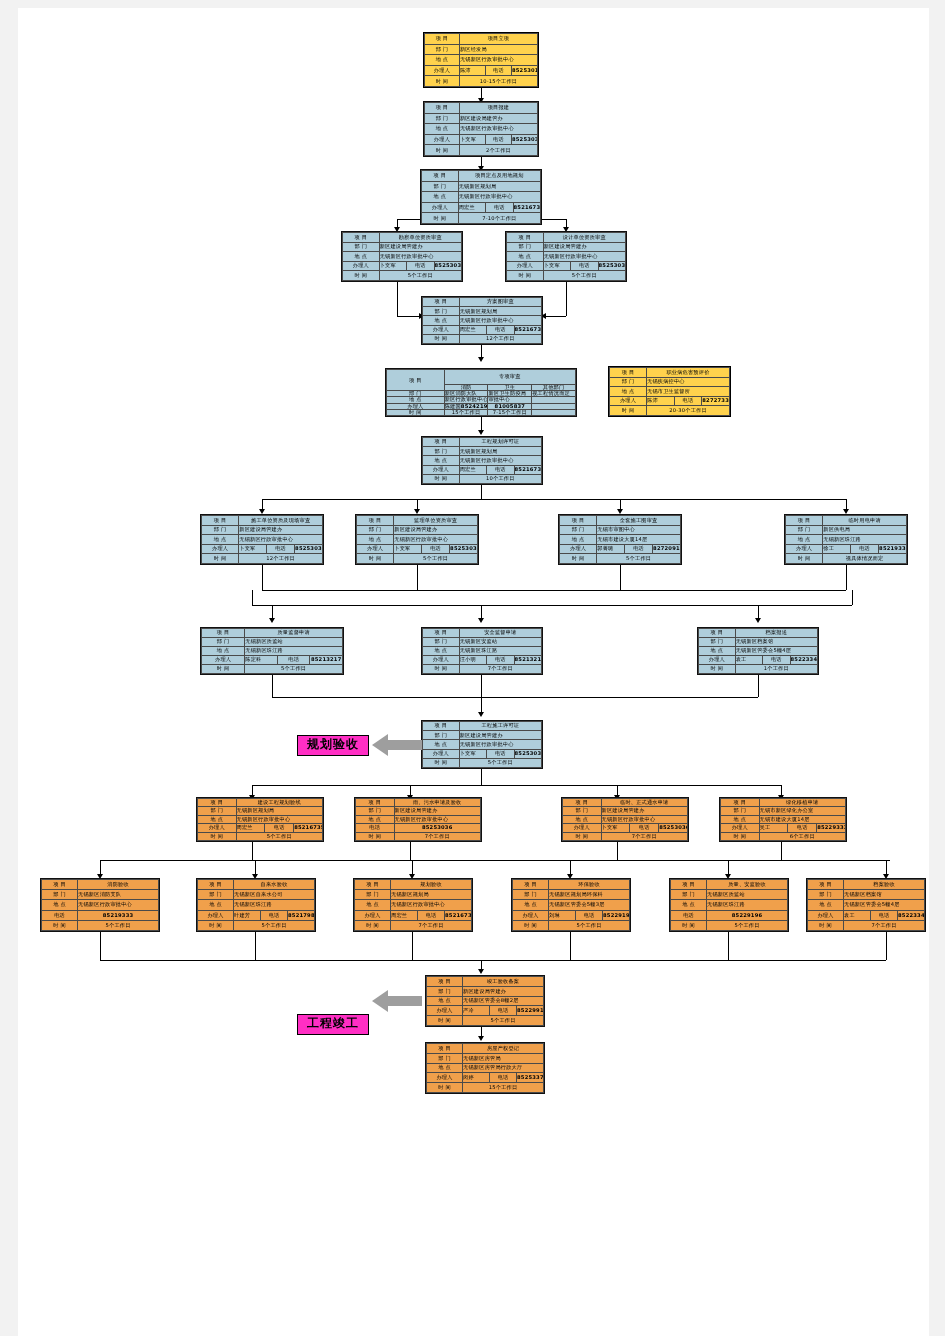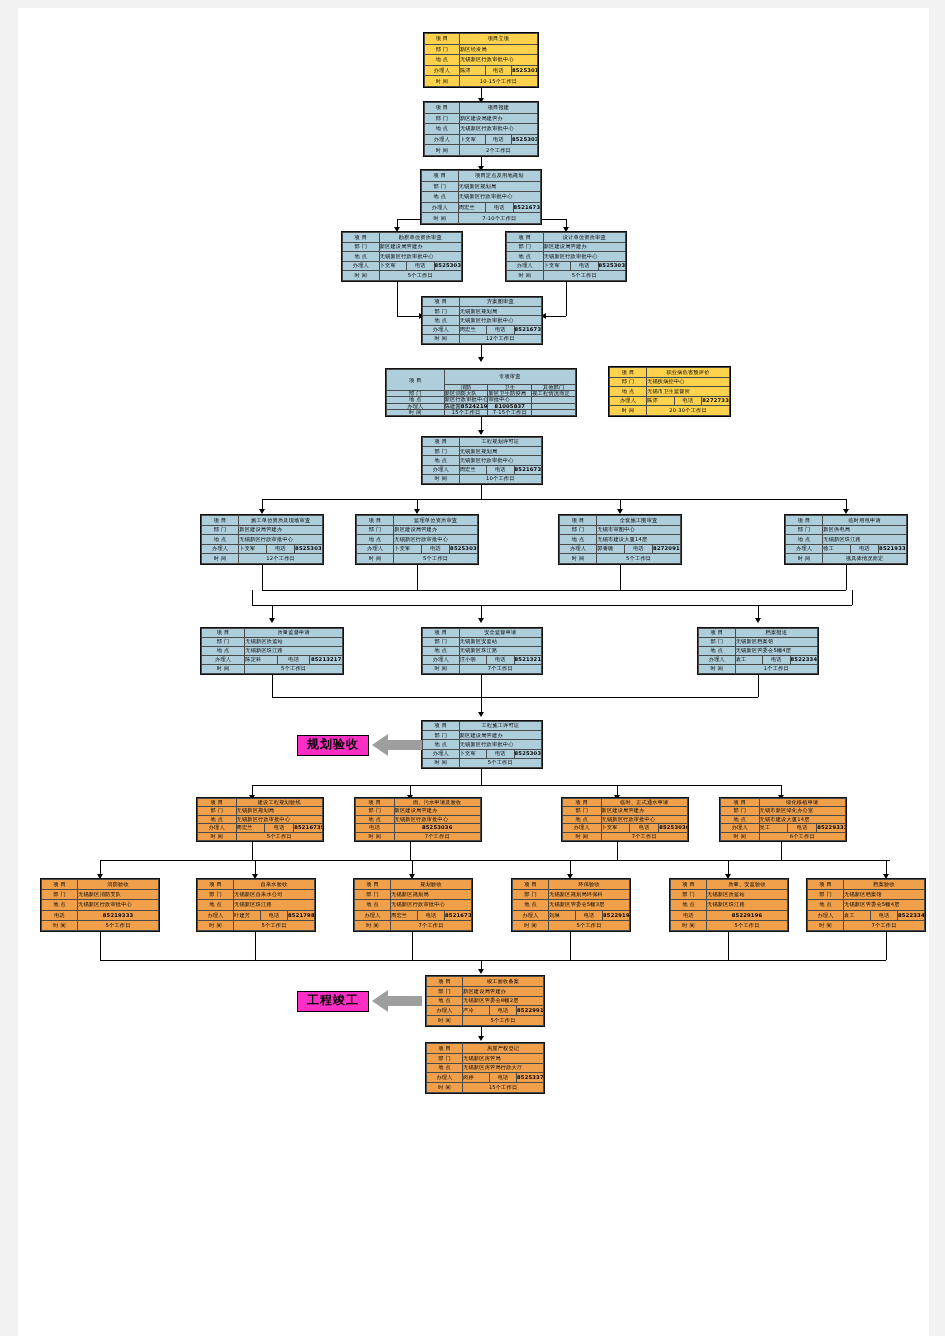--- a/index.html
+++ b/index.html
@@ -1041,21 +1041,21 @@
           <td class="tel-num">85229913</td>
           </tr>
       <tr>
             <td class="lbl">时 间</td>
           <td class="ctr" colspan="3">5个工作日</td>
           </tr>
     </tbody>
       </table>
   </div>
 
-  <div class="milestone" style="left:297px;top:991px;width:70px;">
+  <div class="milestone" style="left:297px;top:1014px;width:70px;">
     <span>工程竣工</span>
   </div>
   <div class="block-arrow" style="left:372px;top:988px;width:50px;">
     <svg width="50" height="26" viewBox="0 0 50 26">
       <polygon points="0,13 16,2 16,8 50,8 50,18 16,18 16,24" fill="#9E9E9E"></polygon>
     </svg>
   </div>
 
   <div class="card c-orange" style="left:425px;top:1042px;width:120px;height:52px;">
     <table>

